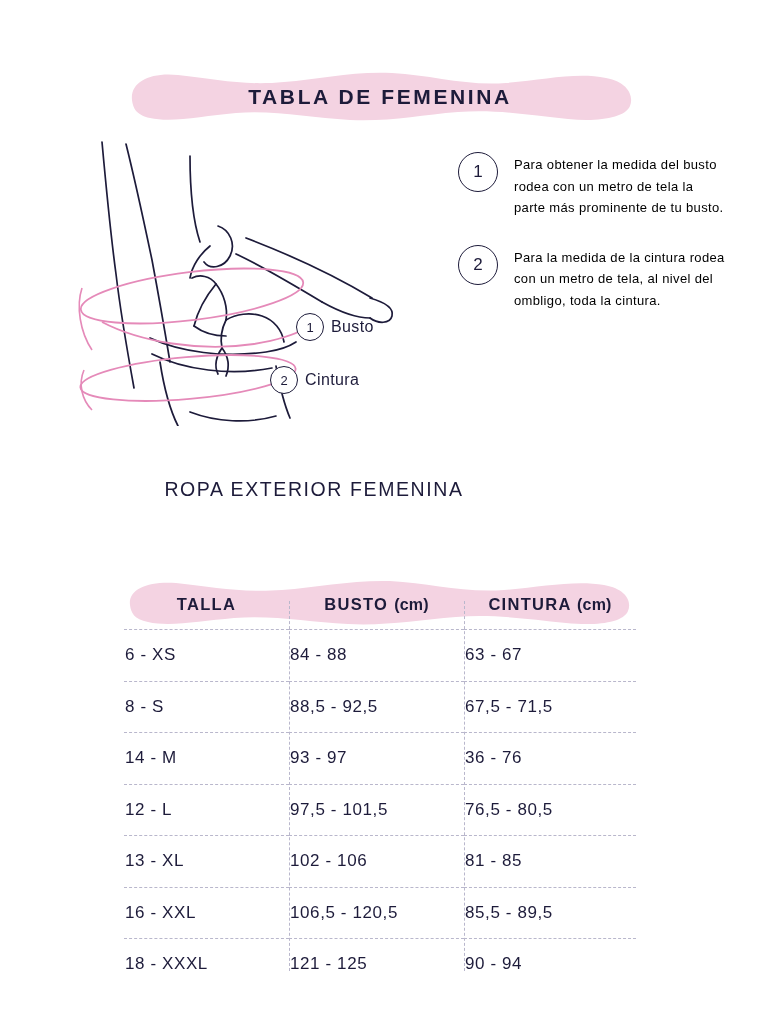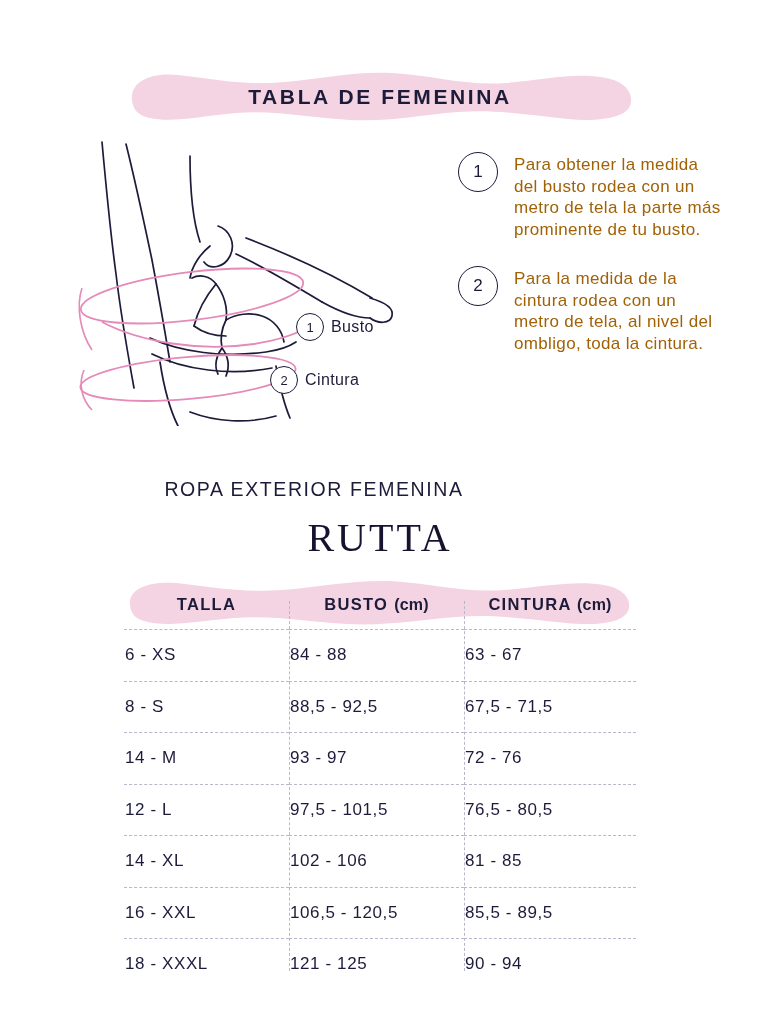--- a/index.html
+++ b/index.html
@@ -98,24 +98,24 @@
     height: 38px;
     border: 1.6px solid #1d1b3a;
     border-radius: 50%;
     display: flex;
     align-items: center;
     justify-content: center;
     font-size: 17px;
     color: #1d1b3a;
   }
   .step .txt {
-    font-size: 17px;
+    font-size: 13px;
     line-height: 21.5px;
     letter-spacing: 0.35px;
-    color: #a16207;
+    color: #000000;
     padding-top: 2px;
   }
 
   
   .section-label {
     position: absolute;
     left: 0;
     top: 478px;
     width: 628px;
     text-align: center;
@@ -269,21 +269,20 @@
       <div class="num">1</div>
       <div class="txt">Para obtener la medida del busto rodea con un metro de tela la parte más prominente de tu busto.</div>
     </div>
     <div class="step">
       <div class="num">2</div>
       <div class="txt">Para la medida de la cintura rodea con un metro de tela, al nivel del ombligo, toda la cintura.</div>
     </div>
   </div>
 
   <div class="section-label">ROPA EXTERIOR FEMENINA</div>
-  <div class="brand">RUTTA</div>
 
   <div class="table-wrap">
     <svg class="head-blob" viewBox="0 0 512 48" preserveAspectRatio="none">
       <path d="M6,26 C4,10 24,2 52,4 C90,8 118,14 158,11 C194,8 228,1 266,2
                C306,4 338,14 380,11 C418,8 450,1 480,6 C502,10 508,22 504,32
                C499,44 472,47 442,44 C402,40 370,35 332,38 C294,41 262,47 224,45
                C184,43 150,36 110,39 C76,42 46,48 24,43 C10,40 7,34 6,26 Z" fill="#f4d3e2"></path>
     </svg>
 
     <div class="vsep" id="vsep-1"></div>
@@ -317,29 +316,29 @@
           <td>63 - 67</td>
         </tr>
         <tr>
           <td class="talla-cell">8  -  S</td>
           <td>88,5 - 92,5</td>
           <td>67,5 - 71,5</td>
         </tr>
         <tr>
           <td class="talla-cell">14 -  M</td>
           <td>93 - 97</td>
-          <td>72 - 76</td>
+          <td>36 - 76</td>
         </tr>
         <tr>
           <td class="talla-cell">12 -  L</td>
           <td>97,5 - 101,5</td>
           <td>76,5 - 80,5</td>
         </tr>
         <tr>
-          <td class="talla-cell">14 - XL</td>
+          <td class="talla-cell">13 - XL</td>
           <td>102 - 106</td>
           <td>81 - 85</td>
         </tr>
         <tr>
           <td class="talla-cell">16 - XXL</td>
           <td>106,5 - 120,5</td>
           <td>85,5 - 89,5</td>
         </tr>
         <tr>
           <td class="talla-cell">18 -  XXXL</td>

